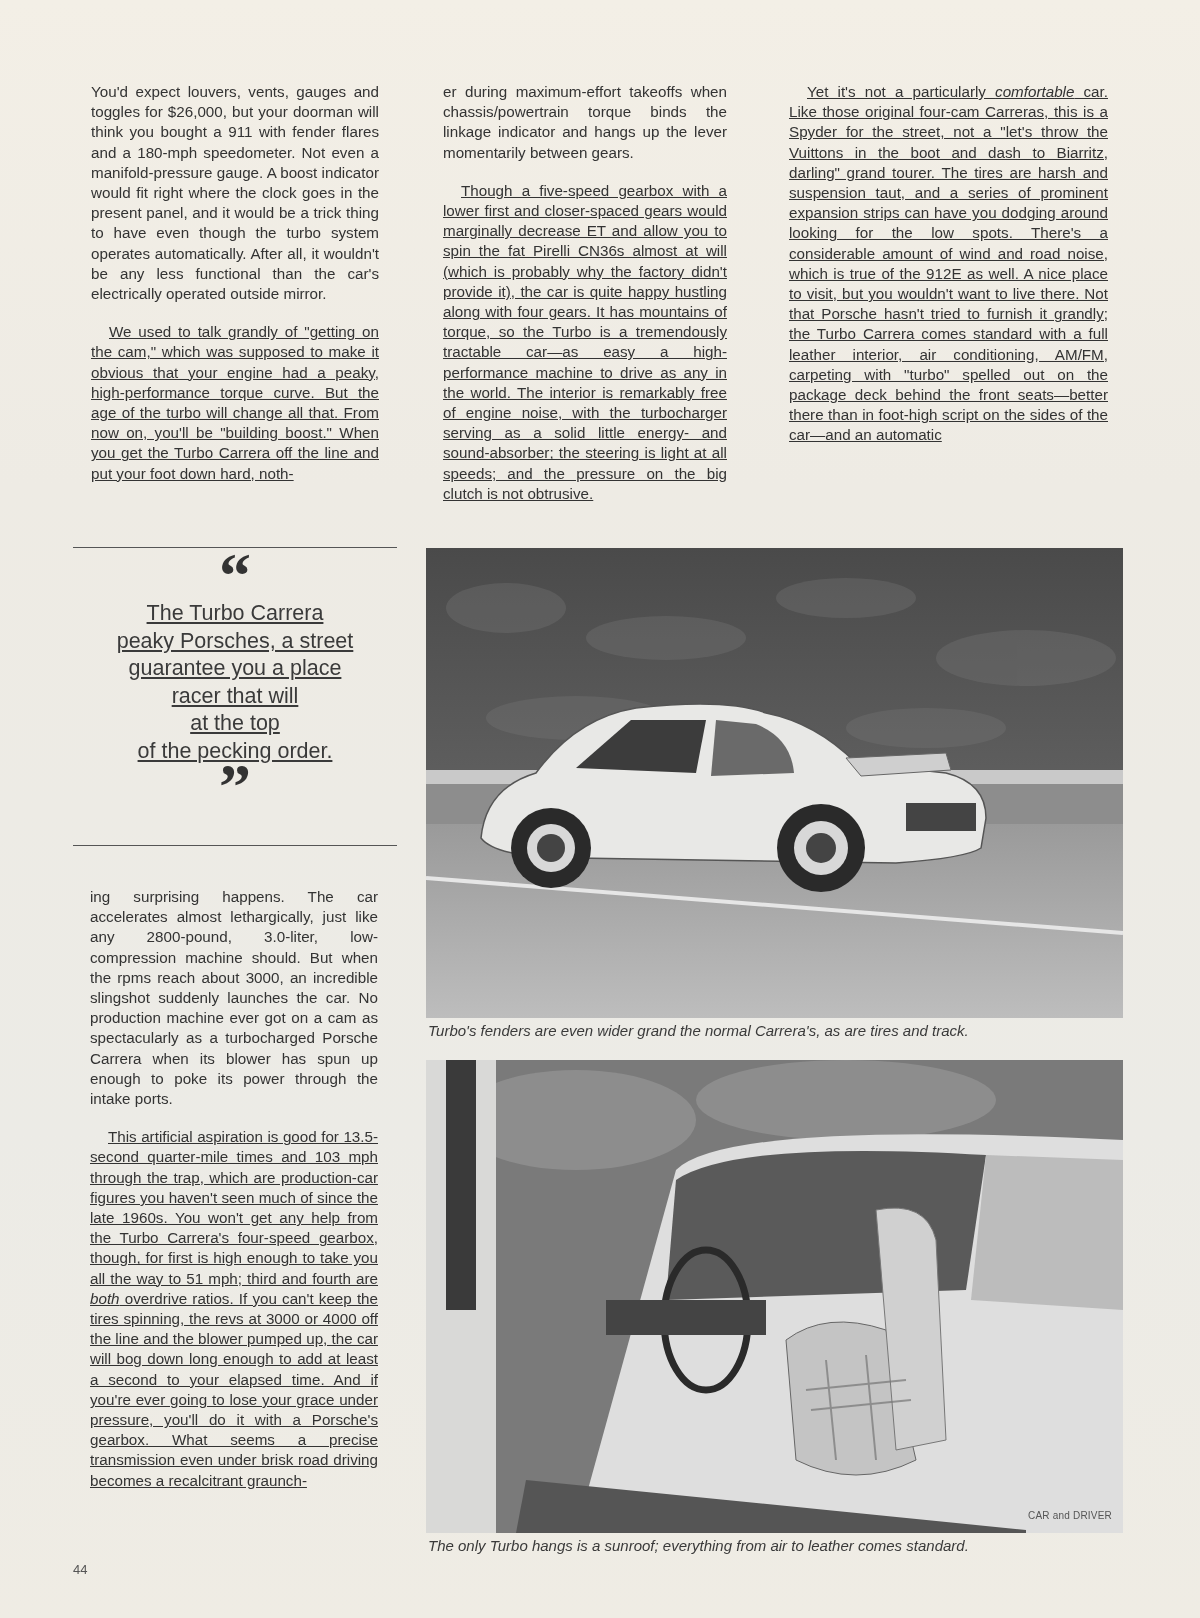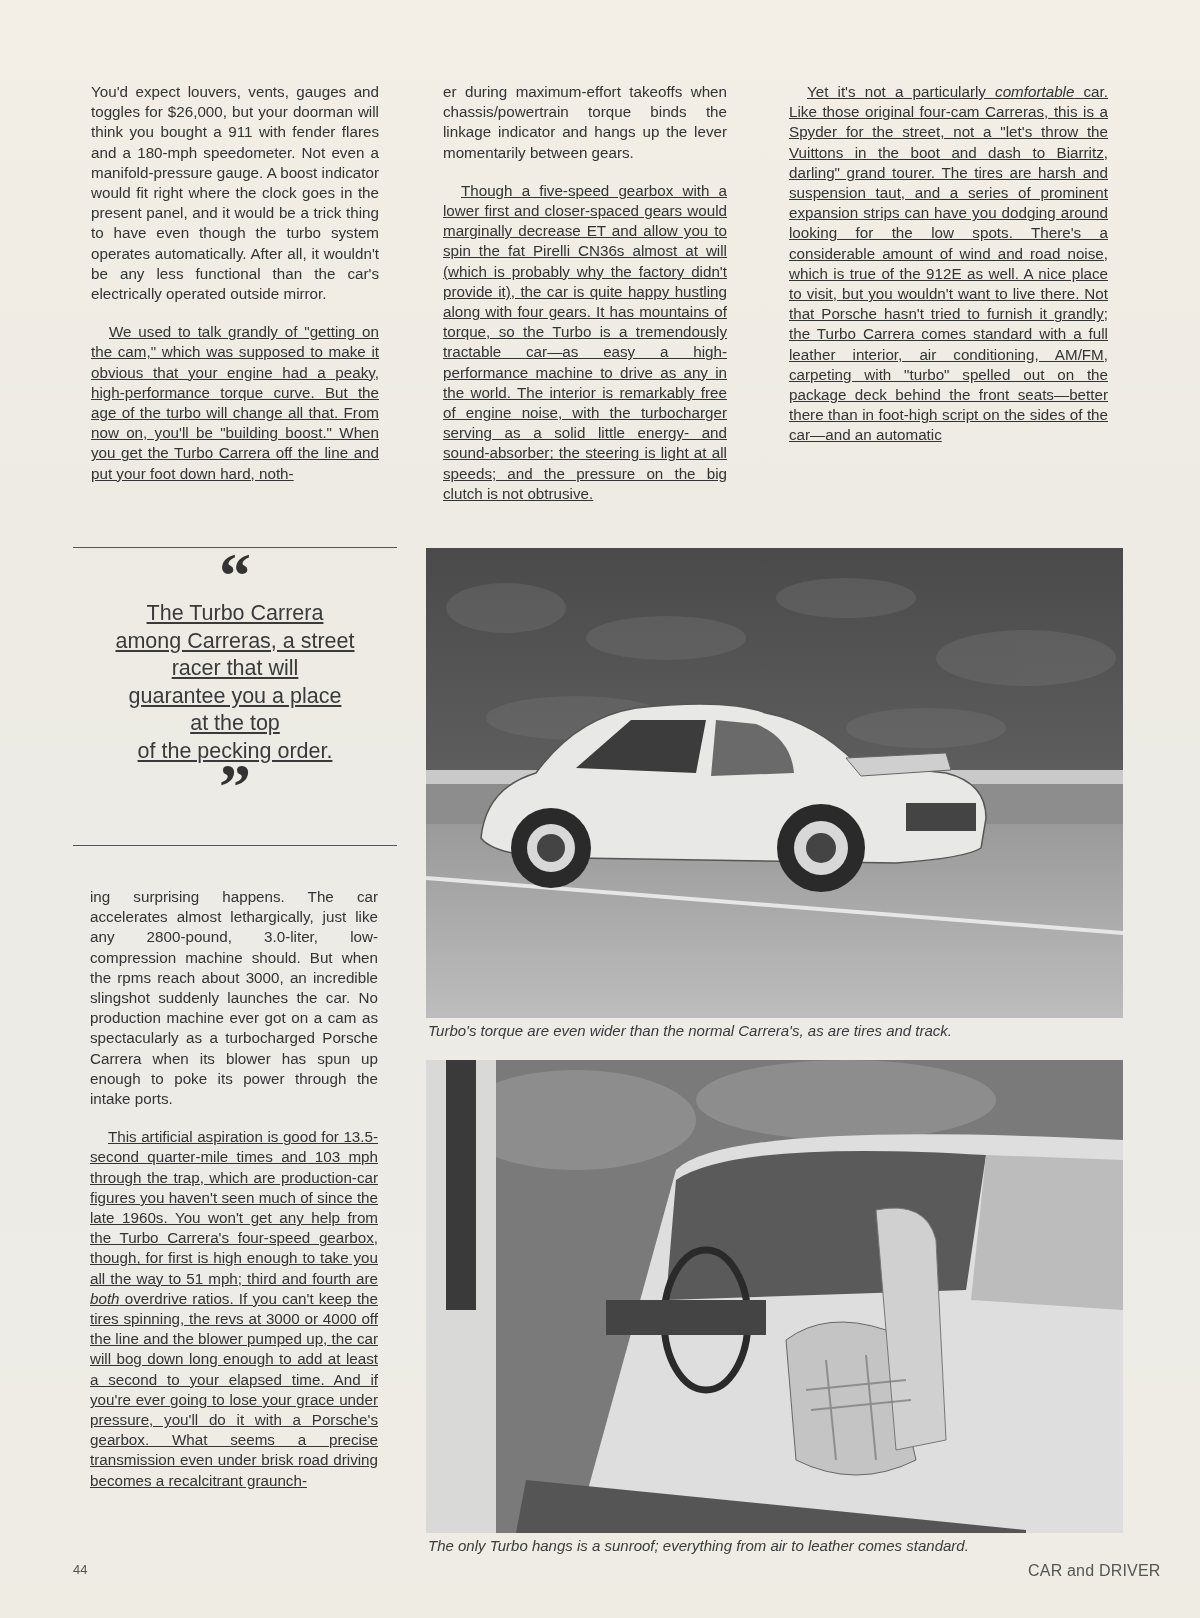--- a/index.html
+++ b/index.html
@@ -54,40 +54,40 @@
   #photo-interior { left: 426px; top: 1060px; width: 697px; height: 473px; }
 
   .caption {
     position: absolute; font-style: italic; font-size: 15px; color: #3a3a3a;
     white-space: nowrap;
   }
   #caption-exterior { left: 428px; top: 1022px; }
   #caption-interior { left: 428px; top: 1537px; }
 
   .page-number { position: absolute; left: 73px; top: 1562px; font-size: 13px; color: #555; }
-  .magazine-name { position: absolute; left: 1028px; top: 1562px; font-size: 16px; color: #555; letter-spacing: 0.2px; }
+  .magazine-name { position: absolute; left: 1028px; top: 1510px; font-size: 10px; color: #555; letter-spacing: 0.2px; }
 </style>
 </head>
 <body>
 
 <div class="page">
 
   <div class="col" id="col1-top">
     <p>You'd expect louvers, vents, gauges and toggles for $26,000, but your doorman will think you bought a 911 with fender flares and a 180-mph speedometer. Not even a manifold-pressure gauge. A boost indicator would fit right where the clock goes in the present panel, and it would be a trick thing to have even though the turbo system operates automatically. After all, it wouldn't be any less functional than the car's electrically operated outside mirror.</p>
     <p class="indent">We used to talk grandly of "getting on the cam," which was supposed to make it obvious that your engine had a peaky, high-performance torque curve. But the age of the turbo will change all that. From now on, you'll be "building boost." When you get the Turbo Carrera off the line and put your foot down hard, noth-</p>
   </div>
 
   <div class="rule" id="rule-top"></div>
   <div class="pullquote">
     <div class="pq-mark">“</div>
     <div class="pq-text">
       <span>The Turbo Carrera</span>
-      <span>among Carreras, a street</span>
+      <span>peaky Porsches, a street</span>
+      <span>guarantee you a place</span>
       <span>racer that will</span>
-      <span>guarantee you a place</span>
       <span>at the top</span>
       <span>of the pecking order.</span>
     </div>
     <div class="pq-mark close">”</div>
   </div>
   <div class="rule" id="rule-bottom"></div>
 
   <div class="col" id="col1-bottom">
     <p>ing surprising happens. The car accelerates almost lethargically, just like any 2800-pound, 3.0-liter, low-compression machine should. But when the rpms reach about 3000, an incredible slingshot suddenly launches the car. No production machine ever got on a cam as spectacularly as a turbocharged Porsche Carrera when its blower has spun up enough to poke its power through the intake ports.</p>
     <p class="indent"><span>This artificial aspiration is good for 13.5-second quarter-mile times and 103 mph through the trap, which are production-car figures you haven't seen much of since the late 1960s. You won't get any help from the Turbo Carrera's four-speed gearbox, though, for first is high enough to take you all the way to 51 mph; third and fourth are </span><em>both</em><span> overdrive ratios. If you can't keep the tires spinning, the revs at 3000 or 4000 off the line and the blower pumped up, the car will bog down long enough to add at least a second to your elapsed time. And if you're ever going to lose your grace under pressure, you'll do it with a Porsche's gearbox. What seems a precise transmission even under brisk road driving becomes a recalcitrant graunch-</span></p>
@@ -134,21 +134,21 @@
       <path d="M420 210 L520 205 L525 222 L435 228 Z" fill="#cfcfcf" stroke="#666" stroke-width="1"></path>
       <rect x="480" y="255" width="70" height="28" fill="#444"></rect>
       <circle cx="125" cy="300" r="40" fill="#2a2a2a"></circle>
       <circle cx="125" cy="300" r="24" fill="#d8d8d8"></circle>
       <circle cx="125" cy="300" r="14" fill="#444"></circle>
       <circle cx="395" cy="300" r="44" fill="#2a2a2a"></circle>
       <circle cx="395" cy="300" r="27" fill="#d8d8d8"></circle>
       <circle cx="395" cy="300" r="15" fill="#444"></circle>
     </svg>
   </div>
-  <div class="caption" id="caption-exterior">Turbo's torque are even wider than the normal Carrera's, as are tires and track.</div>
+  <div class="caption" id="caption-exterior">Turbo's fenders are even wider grand the normal Carrera's, as are tires and track.</div>
 
   <div class="photo" id="photo-interior" aria-label="Porsche Turbo Carrera interior with door open showing plaid seats and steering wheel">
     <svg width="697" height="473" viewBox="0 0 697 473">
       <rect x="0" y="0" width="697" height="473" fill="#7a7a7a"></rect>
       <g opacity="0.4" fill="#aaa">
         <ellipse cx="150" cy="60" rx="120" ry="50"></ellipse>
           <ellipse cx="420" cy="40" rx="150" ry="40"></ellipse>
       </g>
       <path d="M0 0 L70 0 L70 473 L0 473 Z" fill="#d9d9d7"></path>
       <path d="M20 0 L50 0 L50 250 L20 250 Z" fill="#3a3a3a"></path>

